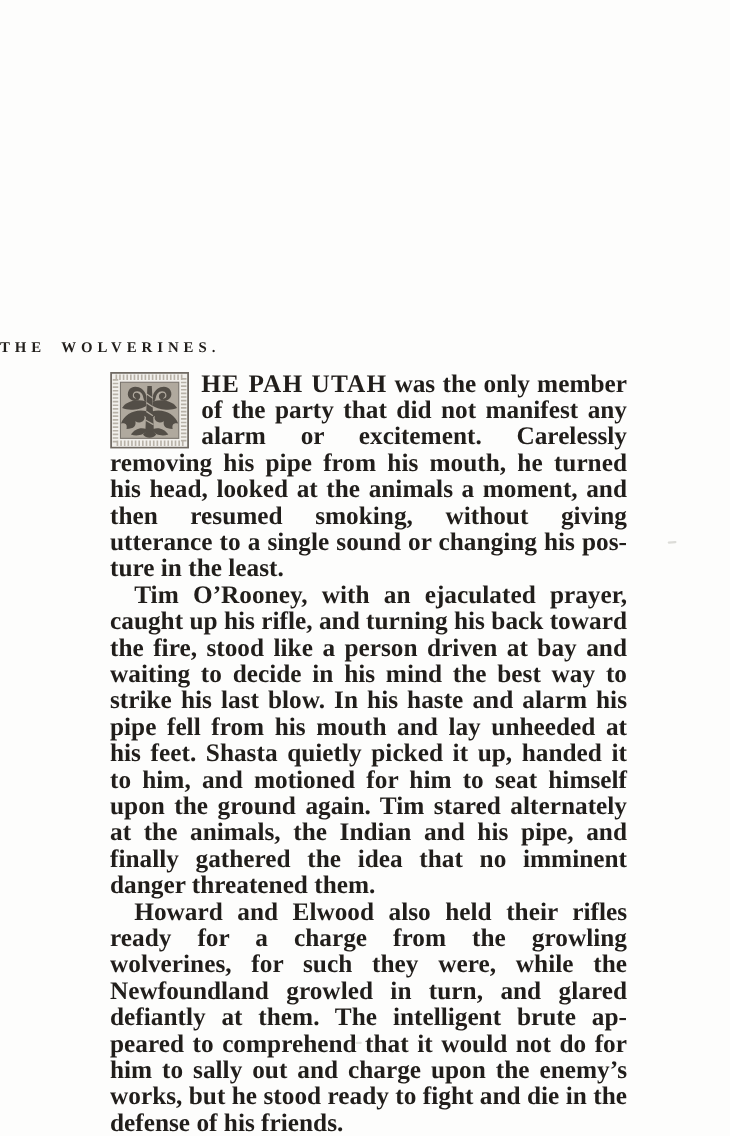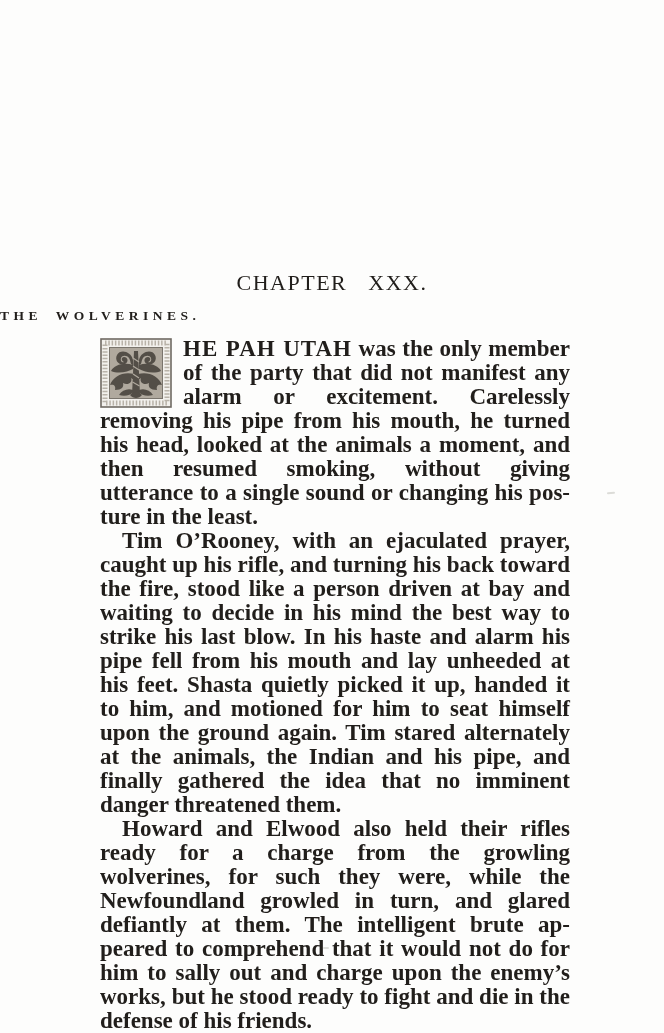--- a/index.html
+++ b/index.html
@@ -57,21 +57,20 @@
   .ornament svg { display: block; width: 72px; height: 70px; }
   .speck { position: absolute; border-radius: 1px; }
   .speck-a { left: 607px; top: 492px; width: 8px; height: 2px; background: #dcdcd8; transform: rotate(-4deg); }
   .speck-b { left: 323px; top: 947px; width: 6px; height: 2px; background: #dededa; }
 </style>
 </head>
 <body>
 
 <div class="page">
 
-  <div class="chapter-heading">CHAPTER XXX.</div>
 
   <div class="section-title">THE WOLVERINES.</div>
 
   <div class="body-text">
 
     <p class="para first">
       <span class="ornament">
         <svg viewBox="0 0 72 70" xmlns="http://www.w3.org/2000/svg">
           <rect x="1" y="1" width="70" height="68" fill="#f2f0ec" stroke="#6f6962" stroke-width="1.6"></rect>
           <rect x="5" y="5" width="62" height="60" fill="none" stroke="#b8b2a8" stroke-width="5" stroke-dasharray="1.5 1.8"></rect>

